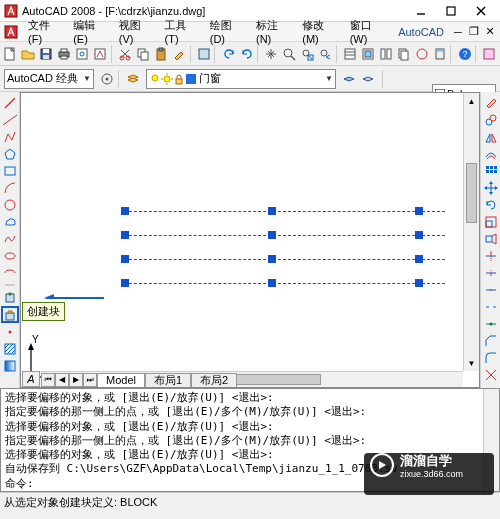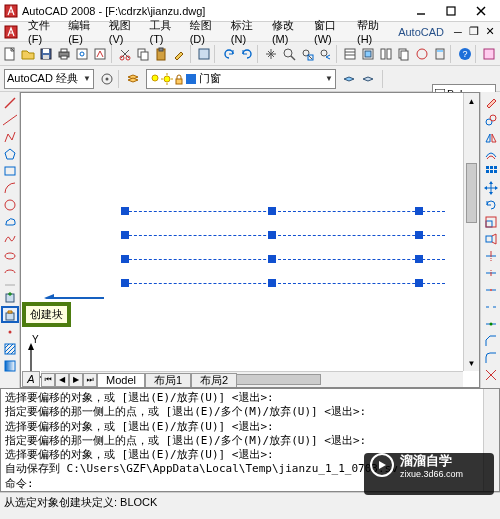--- a/index.html
+++ b/index.html
@@ -28,21 +28,21 @@
   .right-combo { width: 64px; margin-left: auto; margin-top: 31px; }
   .workspace { display: flex; height: 296px; background: #f0f0f0; }
   .left-tool { width: 20px; background: #f0f0f0; border-right: 1px solid #d0d0d0; display: flex; flex-direction: column; align-items: center; padding-top: 2px; gap: 0; }
   .lt-btn { width: 18px; height: 17px; display: flex; align-items: center; justify-content: center; }
   .lt-btn.highlight { border: 2px solid #1560c0; background: #e8f0fb; }
   .lt-btn.handle { height: 8px; }
   .right-tool { width: 20px; background: #f0f0f0; border-left: 1px solid #d0d0d0; display: flex; flex-direction: column; align-items: center; padding-top: 2px; gap: 0; }
   .rt-btn { width: 18px; height: 17px; display: flex; align-items: center; justify-content: center; }
   .draw-area { flex: 1; background: #fff; position: relative; border: 1px solid #888; overflow: hidden; }
   .ucs { position: absolute; left: 6px; bottom: 6px; width: 40px; height: 40px; }
-  .tooltip { position: absolute; left: 1px; top: 209px; background: #ffffe1; border: 4px solid #4d7c0f; padding: 1px 4px; font-size: 11px; z-index: 10; }
+  .tooltip { position: absolute; left: 1px; top: 209px; background: #ffffe1; border: 1px solid #4d7c0f; padding: 1px 4px; font-size: 11px; z-index: 10; }
   .arrow-annot { position: absolute; left: 23px; top: 200px; width: 60px; height: 6px; }
   .grip { position: absolute; width: 8px; height: 8px; background: #1050d0; }
   .dashed { position: absolute; border-top: 1px dashed #1050d0; height: 0; }
   .scrollbar-v { position: absolute; right: 0; top: 0; bottom: 16px; width: 16px; background: #f0f0f0; border-left: 1px solid #ccc; }
   .scrollbar-v .thumb { position: absolute; left: 2px; right: 2px; top: 70px; height: 60px; background: #ccc; border: 1px solid #999; }
   .scrollbar-v .arrup, .scrollbar-v .arrdn { position: absolute; left: 0; right: 0; height: 16px; display: flex; align-items: center; justify-content: center; font-size: 8px; }
   .scrollbar-v .arrup { top: 0; } .scrollbar-v .arrdn { bottom: 0; }
   .scrollbar-h { position: absolute; left: 170px; right: 16px; bottom: 0; height: 16px; background: #f0f0f0; border-top: 1px solid #ccc; }
   .scrollbar-h .thumb { position: absolute; top: 2px; bottom: 2px; left: 30px; width: 100px; background: #ccc; border: 1px solid #999; }
   .tabs-row { position: absolute; bottom: 0; left: 0; height: 16px; display: flex; align-items: center; background: #f0f0f0; border-top: 1px solid #ccc; z-index: 5; }
@@ -98,21 +98,20 @@
       </svg>
     </span>
   <span class="menu-item">文件(F)</span>
   <span class="menu-item">编辑(E)</span>
   <span class="menu-item">视图(V)</span>
   <span class="menu-item">工具(T)</span>
   <span class="menu-item">绘图(D)</span>
   <span class="menu-item">标注(N)</span>
   <span class="menu-item">修改(M)</span>
   <span class="menu-item">窗口(W)</span>
-  <span class="menu-item">帮助(H)</span>
   <span class="menu-item express">AutoCAD</span>
   <div class="menu-close">
     <div class="mc">─</div>
     <div class="mc">❐</div>
     <div class="mc">✕</div>
   </div>
 </div>
 
 <div class="toolbar-row">
   <div class="tb-btn">

